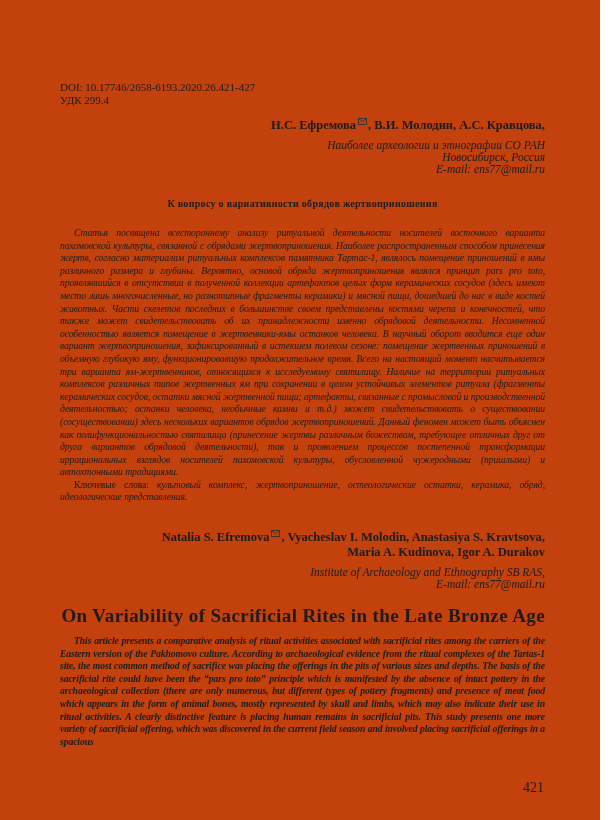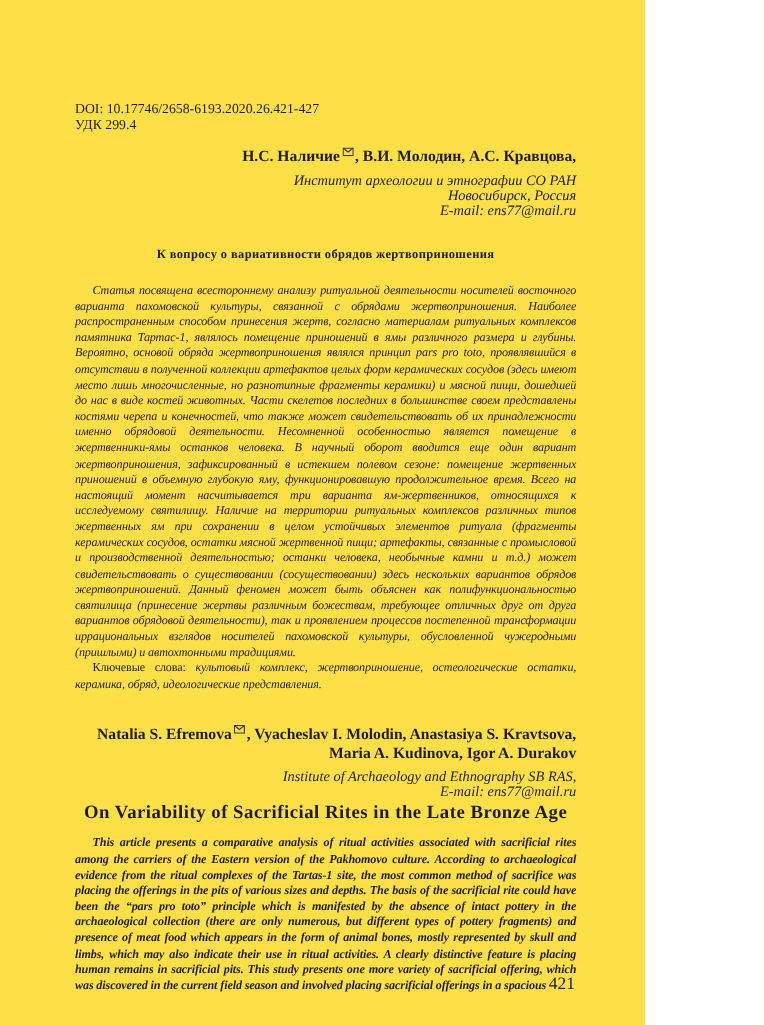--- a/index.html
+++ b/index.html
@@ -2,23 +2,23 @@
 <html><head>
 <meta charset="utf-8">
 <style>
   html, body {
     margin: 0;
     padding: 0;
     background: #ffffff;
   }
   .page {
     position: relative;
-    width: 516px;
+    width: 600px;
     height: 820px;
-    background: #fde047;
+    background: #c2410c;
     font-family: "Liberation Serif", "DejaVu Serif", serif;
     color: #1c1c1c;
     overflow: hidden;
     box-sizing: border-box;
   }
   .content {
     padding: 81px 55px 0 60px;
   }
   .meta-line {
     font-size: 11px;
@@ -66,24 +66,25 @@
     margin-top: 0;
   }
   .kw-label {
     font-style: normal;
   }
   .authors-en {
     margin-top: 26px;
     font-family: Liberation Serif, serif;
   }
   .title-en {
-    font-size: 15px;
+    margin-top: 16px;
+    font-size: 19px;
     font-weight: bold;
     line-height: 20px;
-    text-align: center;
+    text-align: right;
     letter-spacing: 0.4px;
   }
   .abstract-en {
     margin-top: 9px;
     font-weight: bold;
   }
   .page-num {
     position: absolute;
     right: 56px;
     top: 781px;
@@ -94,28 +95,28 @@
 </head>
 <body>
 
 <div class="page">
   <div class="content">
 
     <div class="meta-line">DOI: 10.17746/2658-6193.2020.26.421-427</div>
     <div class="meta-line">УДК 299.4</div>
 
     <div class="authors">
-      <span>Н.С. Наличие</span><sup class="env"><svg width="9" height="7" viewBox="0 0 9 7">
+      <span>Н.С. Ефремова</span><sup class="env"><svg width="9" height="7" viewBox="0 0 9 7">
             <rect x="0.5" y="0.5" width="8" height="6" fill="none" stroke="#333333" stroke-width="0.9"></rect>
             <path d="M0.5 0.5 L4.5 3.6 L8.5 0.5" fill="none" stroke="#333333" stroke-width="0.9"></path>
           </svg></sup><span>, В.И. Молодин, А.С. Кравцова,</span><br>
     </div>
 
     <div class="affil">
-      <div>Институт археологии и этнографии СО РАН</div>
+      <div>Наиболее археологии и этнографии СО РАН</div>
       <div>Новосибирск, Россия</div>
       <div>E-mail: ens77@mail.ru</div>
     </div>
 
     <div class="title-ru">
       <div>К вопросу о вариативности обрядов жертвоприношения</div>
     </div>
 
     <p class="abstract">Статья посвящена всестороннему анализу ритуальной деятельности носителей восточного варианта пахомовской культуры, связанной с обрядами жертвоприношения. Наиболее распространенным способом принесения жертв, согласно материалам ритуальных комплексов памятника Тартас-1, являлось помещение приношений в ямы различного размера и глубины. Вероятно, основой обряда жертвоприношения являлся принцип pars pro toto, проявлявшийся в отсутствии в полученной коллекции артефактов целых форм керамических сосудов (здесь имеют место лишь многочисленные, но разнотипные фрагменты керамики) и мясной пищи, дошедшей до нас в виде костей животных. Части скелетов последних в большинстве своем представлены костями черепа и конечностей, что также может свидетельствовать об их принадлежности именно обрядовой деятельности. Несомненной особенностью является помещение в жертвенники-ямы останков человека. В научный оборот вводится еще один вариант жертвоприношения, зафиксированный в истекшем полевом сезоне: помещение жертвенных приношений в объемную глубокую яму, функционировавшую продолжительное время. Всего на настоящий момент насчитывается три варианта ям-жертвенников, относящихся к исследуемому святилищу. Наличие на территории ритуальных комплексов различных типов жертвенных ям при сохранении в целом устойчивых элементов ритуала (фрагменты керамических сосудов, остатки мясной жертвенной пищи; артефакты, связанные с промысловой и производственной деятельностью; останки человека, необычные камни и т.д.) может свидетельствовать о существовании (сосуществовании) здесь нескольких вариантов обрядов жертвоприношений. Данный феномен может быть объяснен как полифункциональностью святилища (принесение жертвы различным божествам, требующее отличных друг от друга вариантов обрядовой деятельности), так и проявлением процессов постепенной трансформации иррациональных взглядов носителей пахомовской культуры, обусловленной чужеродными (пришлыми) и автохтонными традициями.</p>
 

